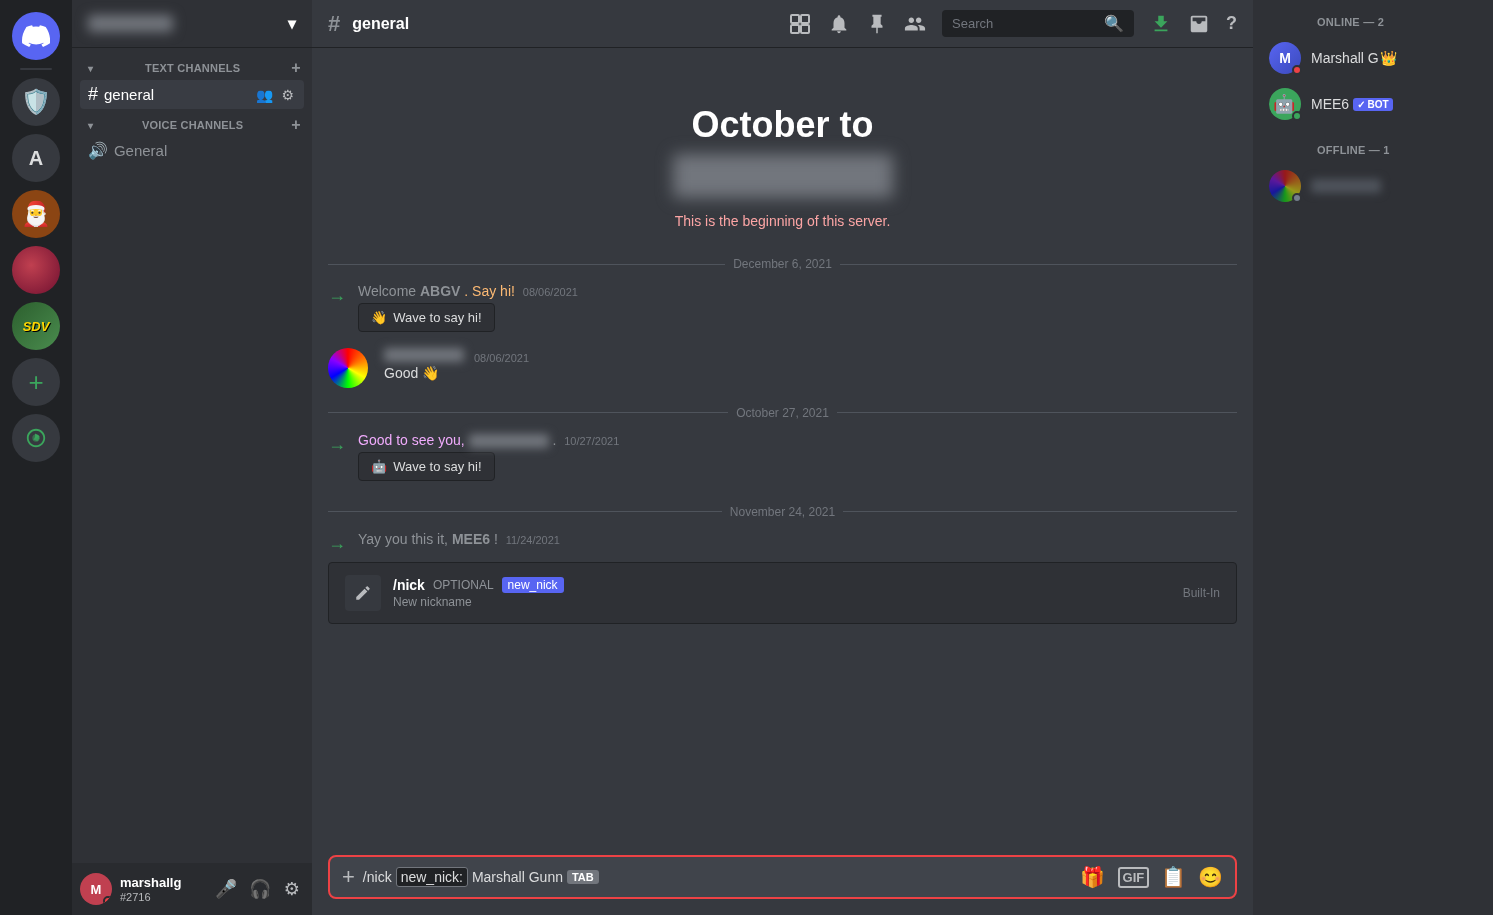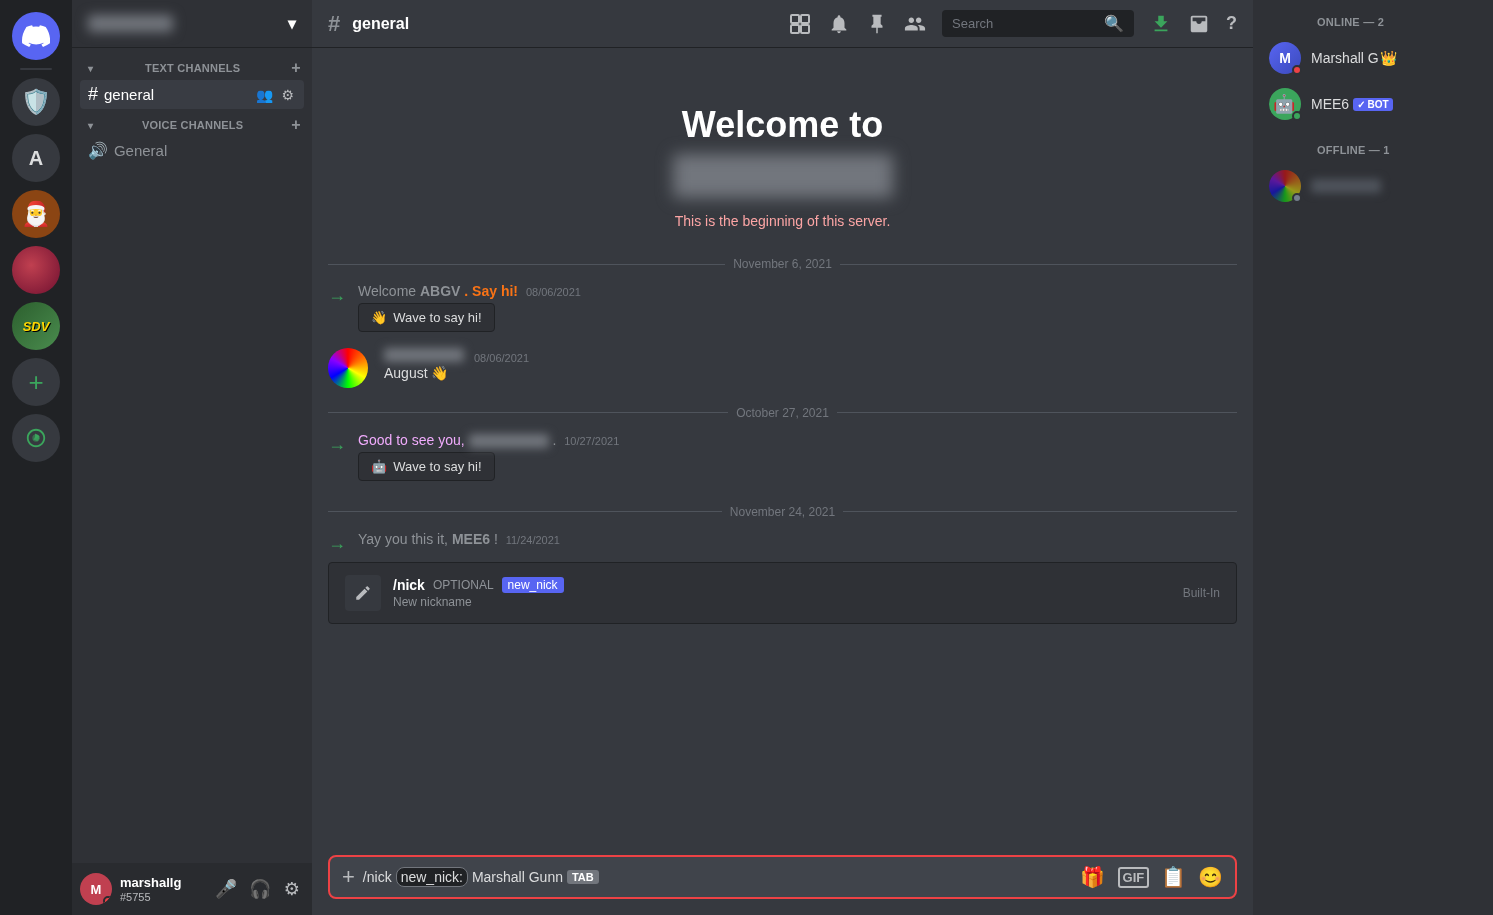--- a/index.html
+++ b/index.html
@@ -539,21 +539,21 @@
       color: #dcddde;
       font-size: 14px;
       display: flex;
       align-items: center;
       gap: 0;
     }
 
     .input-param-highlight {
       background: #202225;
       border: 1px solid #72767d;
-      border-radius: 8px;
+      border-radius: 3px;
       padding: 1px 4px;
       color: #dcddde;
       font-size: 14px;
     }
 
     .input-tab-badge {
       background: #72767d;
       color: #fff;
       border-radius: 3px;
       padding: 1px 5px;
@@ -759,21 +759,21 @@
       </div>
     </div>
 
     <div class="user-panel">
       <div class="user-avatar-small" style="background:#c04050;">
         <span style="font-size:13px;color:white;font-weight:700;">M</span>
         <div class="user-status-dot"></div>
       </div>
       <div class="user-info">
         <div class="user-name">marshallg</div>
-        <div class="user-discriminator">#5755</div>
+        <div class="user-discriminator">#2716</div>
       </div>
       <div class="user-panel-icons">
         <span title="Mute">🎤</span>
         <span title="Deafen">🎧</span>
         <span title="User Settings">⚙</span>
       </div>
     </div>
   </div>
 
   <div class="main-content">
@@ -824,53 +824,53 @@
           </svg>
         </span>
 
         <span class="header-icon" title="Help" style="color:#b9bbbe;font-size:18px;font-weight:700;">?</span>
       </div>
     </div>
 
     <div class="messages-area">
 
       <div class="welcome-section">
-        <div class="welcome-title">Welcome to</div>
+        <div class="welcome-title">October to</div>
         <div style="filter:blur(8px);background:#72767d;border-radius:4px;color:transparent;font-size:36px;font-weight:800;display:inline-block;width:220px;height:44px;margin-bottom:12px;"></div>
         <div class="welcome-subtitle">This is the beginning of this server.</div>
       </div>
 
       <div class="date-divider">
-        <span>November 6, 2021</span>
+        <span>December 6, 2021</span>
       </div>
 
       <div class="system-message">
         <span class="system-arrow">→</span>
         <div>
           <span style="color:#8e9297;">Welcome </span>
           <strong>ABGV</strong>
-          <span style="color:#f97316;font-weight:bold;">. Say hi!</span>
+          <span style="color:#fdba74;">. Say hi!</span>
           <span class="system-timestamp">08/06/2021</span>
           <div>
             <button class="wave-button">
               <span>👋</span>
               <span>Wave to say hi!</span>
             </button>
           </div>
         </div>
       </div>
 
       <div class="message-group" style="margin-top:8px;">
         <div class="bot-avatar"></div>
         <div>
           <div style="display:flex;align-items:baseline;gap:4px;">
             <span style="filter:blur(5px);background:#72767d;color:transparent;border-radius:3px;width:80px;height:14px;display:inline-block;"></span>
             <span class="message-timestamp">08/06/2021</span>
           </div>
-          <div class="message-text">August 👋</div>
+          <div class="message-text">Good 👋</div>
         </div>
       </div>
 
       <div class="date-divider" style="margin-top:8px;">
         <span>October 27, 2021</span>
       </div>
 
       <div class="system-message">
         <span class="system-arrow">→</span>
         <div>

